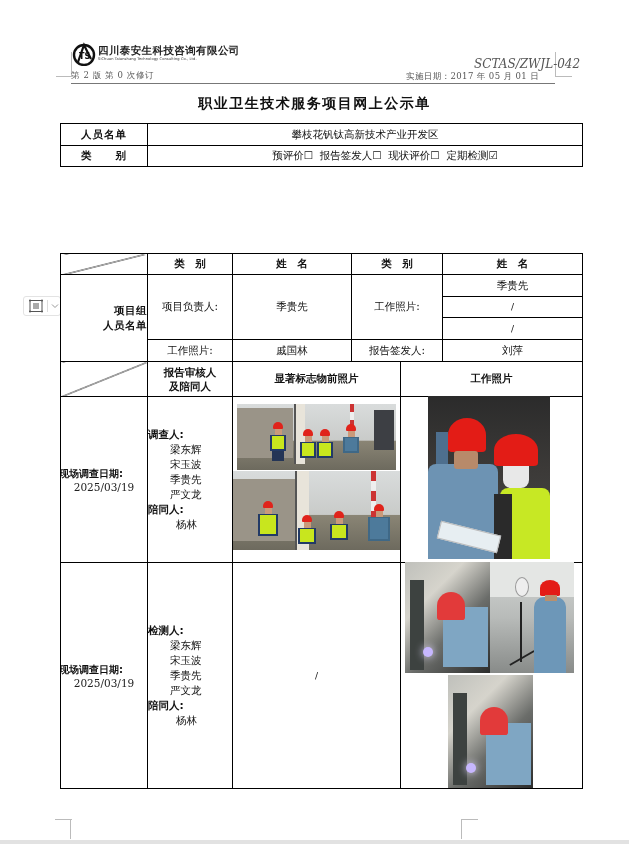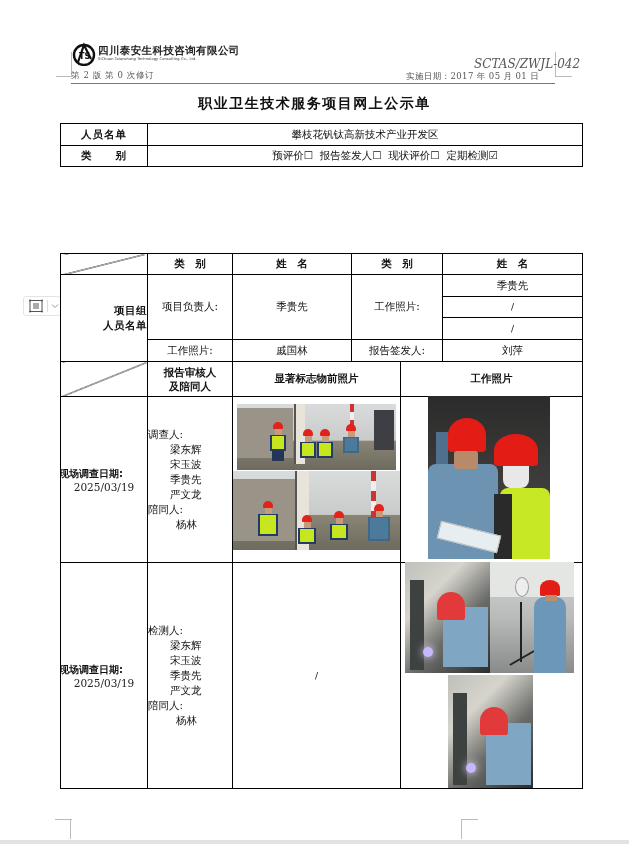--- a/index.html
+++ b/index.html
@@ -24,21 +24,21 @@
   
   table.grid { position: absolute; left: 60px; top: 123px; width: 522px; border-collapse: collapse; table-layout: fixed; }
   table.grid td { border: 1.3px solid #000; font-size: 10.5px; text-align: center; vertical-align: middle; padding: 0; overflow: hidden; }
   td.lbl { font-family: "DejaVu Sans", sans-serif; font-weight: bold; font-size: 10.5px; letter-spacing: 1px; }
   td.hd { font-family: "DejaVu Sans", sans-serif; font-weight: bold; font-size: 10.5px; }
   td.val { font-family: "DejaVu Serif", serif; }
   td.diag2 { background: linear-gradient(166deg, transparent calc(50% - 0.7px), #000 50%, transparent calc(50% + 0.7px)); }
   td.diag3 { background: linear-gradient(158deg, transparent calc(50% - 0.7px), #000 50%, transparent calc(50% + 0.7px)); }
 
   .names { text-align: left; padding-left: 0; line-height: 15px; font-size: 10.5px; }
-  .names .sub { font-family: "DejaVu Sans", sans-serif; font-weight: normal; }
+  .names .sub { font-family: "DejaVu Sans", sans-serif; font-weight: bold; }
   .names .nm { padding-left: 22px; }
   .names .nm2 { padding-left: 28px; }
 
   .date-lbl { font-family: "DejaVu Sans", sans-serif; font-weight: bold; font-size: 10px; text-align: left; margin-left: -2px; white-space: nowrap; }
   .date-val { font-size: 10.5px; color: #222; }
 
   
   .photo { position: absolute; overflow: hidden; }
   .ph-sky { background: linear-gradient(#d9dcdc 0%, #c9cbc9 55%, #8a8575 56%, #6d6a5e 100%); }
   .ph-wall { position: absolute; background: #9a9488; }

